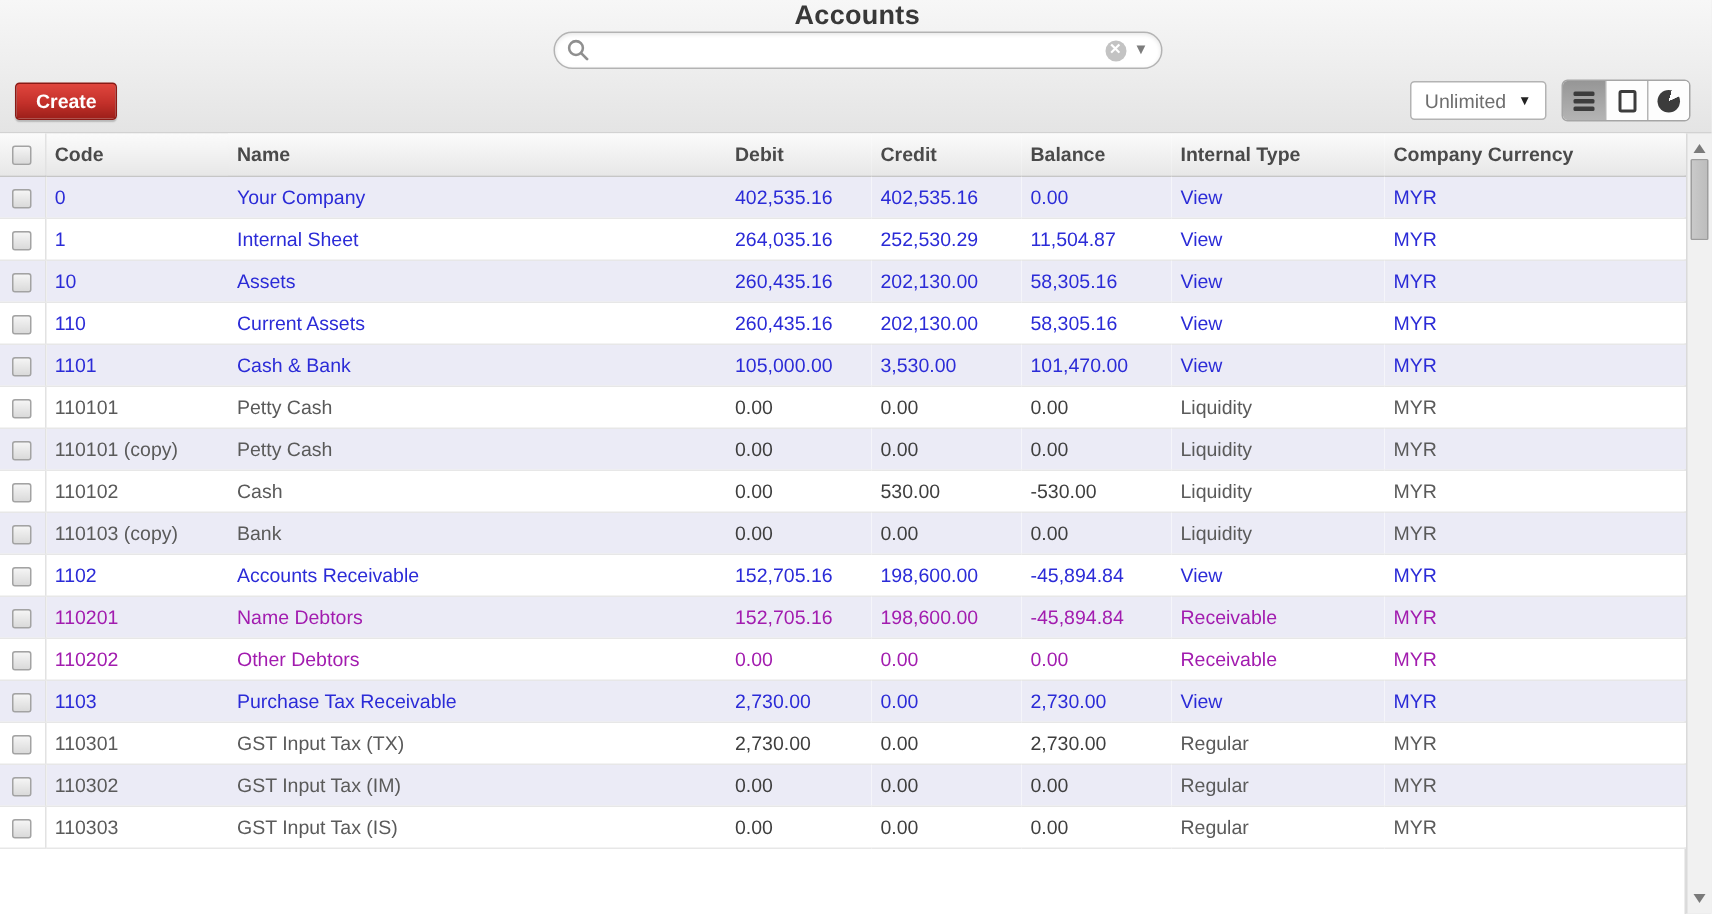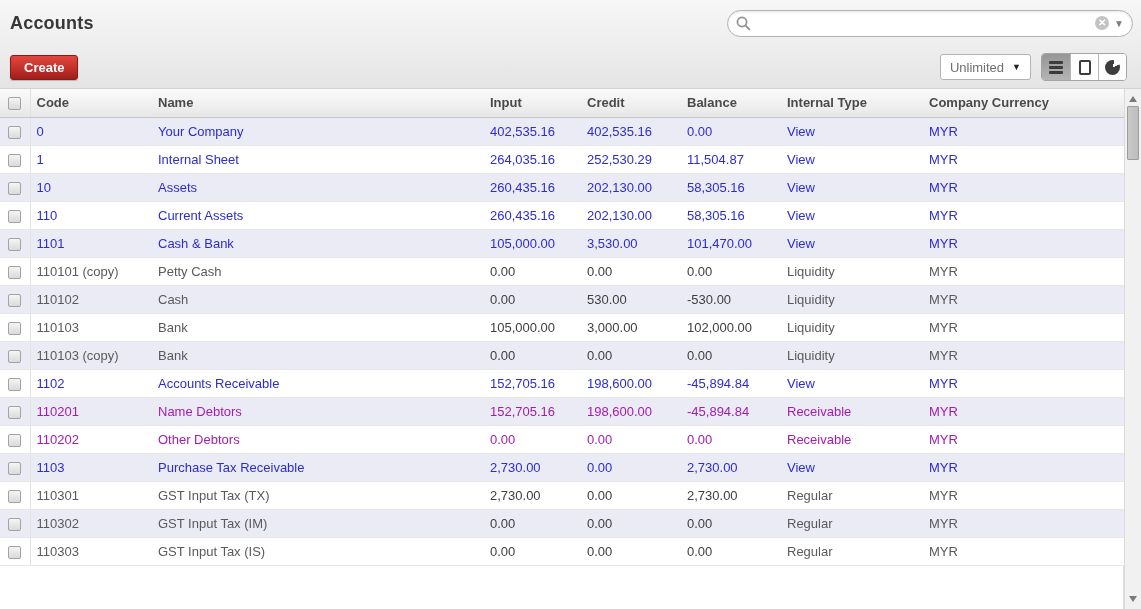--- a/index.html
+++ b/index.html
@@ -4,21 +4,21 @@
 <style>
   * { margin:0; padding:0; box-sizing:border-box; }
   html,body { width:1141px; height:609px; overflow:hidden;
     font-family:"Liberation Sans", sans-serif; background:#e9e9e9; }
 
   
   .chrome { position:absolute; top:0; left:0; width:1141px; height:89px;
     background:linear-gradient(180deg,#f7f7f7 0%,#ededed 55%,#e4e4e4 100%);
     border-bottom:1px solid #d2d2d2; }
   .top-row { position:absolute; top:0; left:0; right:0; height:46px;
-    display:flex; align-items:center; justify-content:space-between; padding:0 8px 0 10px; }
+    display:flex; align-items:center; justify-content:space-between; padding:0 8px 0 10px;flex-direction:column; }
   .page-title { font-size:18px; font-weight:bold; color:#383838; letter-spacing:0.2px; }
 
   .searchbox { display:flex; align-items:center; width:406px; height:27px;
     border:1px solid #b3b3b3; border-radius:14px; background:#fff;
     box-shadow:inset 0 1px 3px rgba(0,0,0,0.10); padding:0 8px 0 7px; }
   .searchbox input { flex:1; border:none; outline:none; background:transparent;
     font-size:13px; color:#333; height:22px; font-family:"Liberation Sans",sans-serif; }
   .icon-magnifier { width:17px; height:17px; display:inline-block; margin-right:4px; }
   .icon-clear { width:14px; height:14px; border-radius:50%; background:#c3c3c3;
     color:#fff; font-size:10px; line-height:14px; text-align:center; font-weight:bold;
@@ -138,21 +138,21 @@
       <col style="width:142px">
         <col style="width:201px">
     </colgroup>
     <thead>
       <tr>
         <th class="cb-col">
           <span class="checkbox"></span>
         </th>
         <th>Code</th>
         <th>Name</th>
-        <th>Input</th>
+        <th>Debit</th>
         <th>Credit</th>
         <th>Balance</th>
         <th>Internal Type</th>
         <th>Company Currency</th>
       </tr>
     </thead>
     <tbody>
         <tr class="row-view">
           <td class="cb"><span class="checkbox"></span></td>
           <td>0</td>
@@ -198,45 +198,45 @@
           <td>1101</td>
           <td>Cash &amp; Bank</td>
           <td class="num">105,000.00</td>
           <td class="num">3,530.00</td>
           <td class="num">101,470.00</td>
           <td>View</td>
           <td>MYR</td>
         </tr>
         <tr class="row-muted">
           <td class="cb"><span class="checkbox"></span></td>
+          <td>110101</td>
+          <td>Petty Cash</td>
+          <td class="num">0.00</td>
+          <td class="num">0.00</td>
+          <td class="num">0.00</td>
+          <td>Liquidity</td>
+          <td>MYR</td>
+        </tr>
+        <tr class="row-muted">
+          <td class="cb"><span class="checkbox"></span></td>
           <td>110101 (copy)</td>
           <td>Petty Cash</td>
           <td class="num">0.00</td>
           <td class="num">0.00</td>
           <td class="num">0.00</td>
           <td>Liquidity</td>
           <td>MYR</td>
         </tr>
         <tr class="row-muted">
           <td class="cb"><span class="checkbox"></span></td>
           <td>110102</td>
           <td>Cash</td>
           <td class="num">0.00</td>
           <td class="num">530.00</td>
           <td class="num">-530.00</td>
-          <td>Liquidity</td>
-          <td>MYR</td>
-        </tr>
-        <tr class="row-muted">
-          <td class="cb"><span class="checkbox"></span></td>
-          <td>110103</td>
-          <td>Bank</td>
-          <td class="num">105,000.00</td>
-          <td class="num">3,000.00</td>
-          <td class="num">102,000.00</td>
           <td>Liquidity</td>
           <td>MYR</td>
         </tr>
         <tr class="row-muted">
           <td class="cb"><span class="checkbox"></span></td>
           <td>110103 (copy)</td>
           <td>Bank</td>
           <td class="num">0.00</td>
           <td class="num">0.00</td>
           <td class="num">0.00</td>

